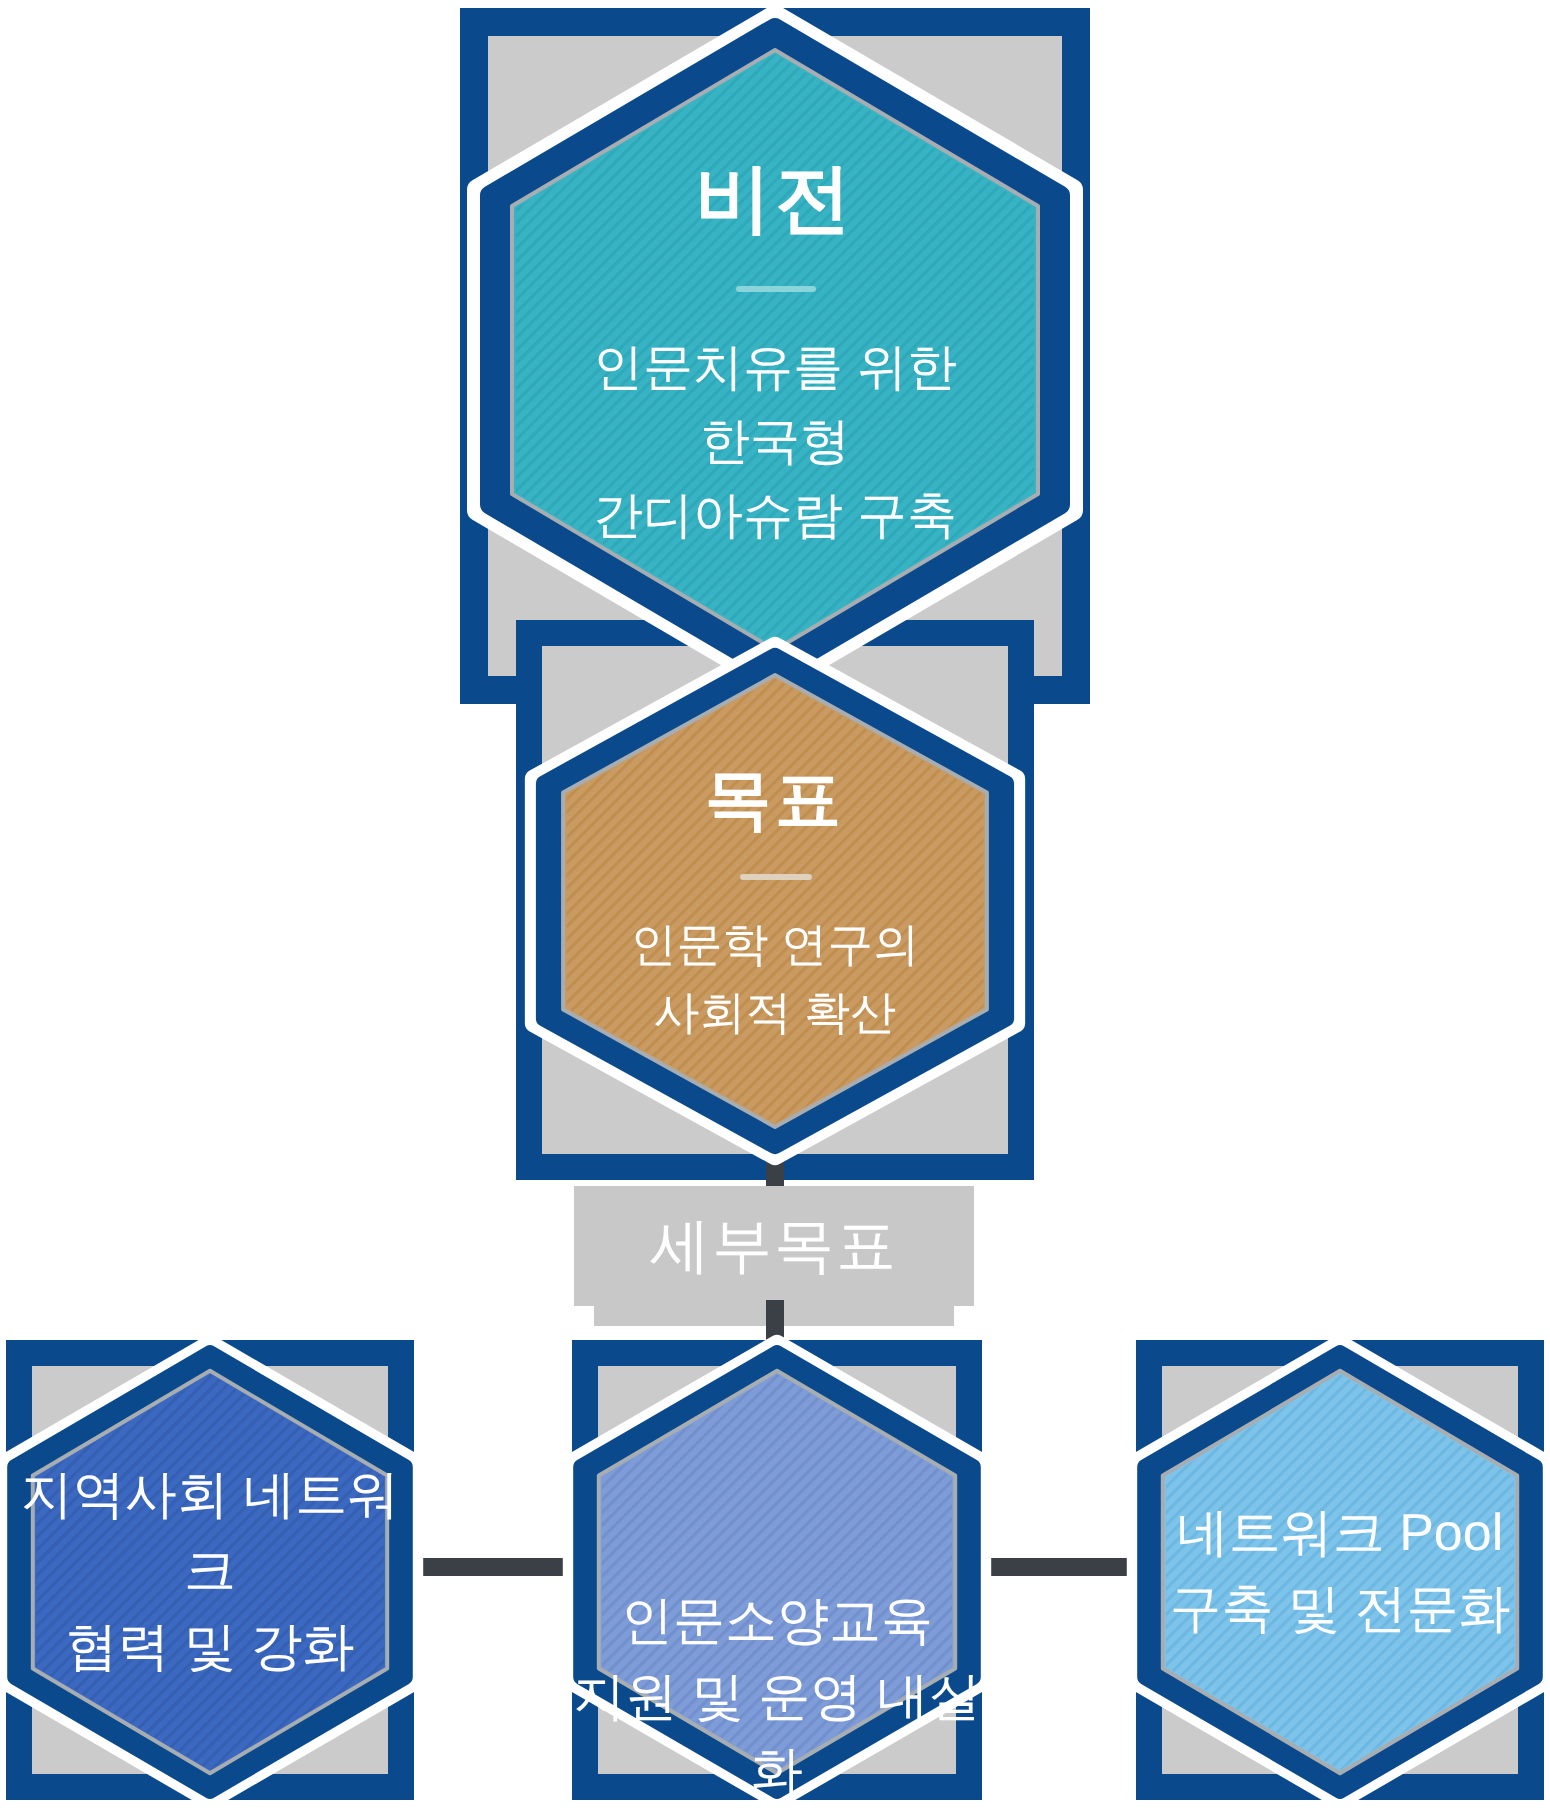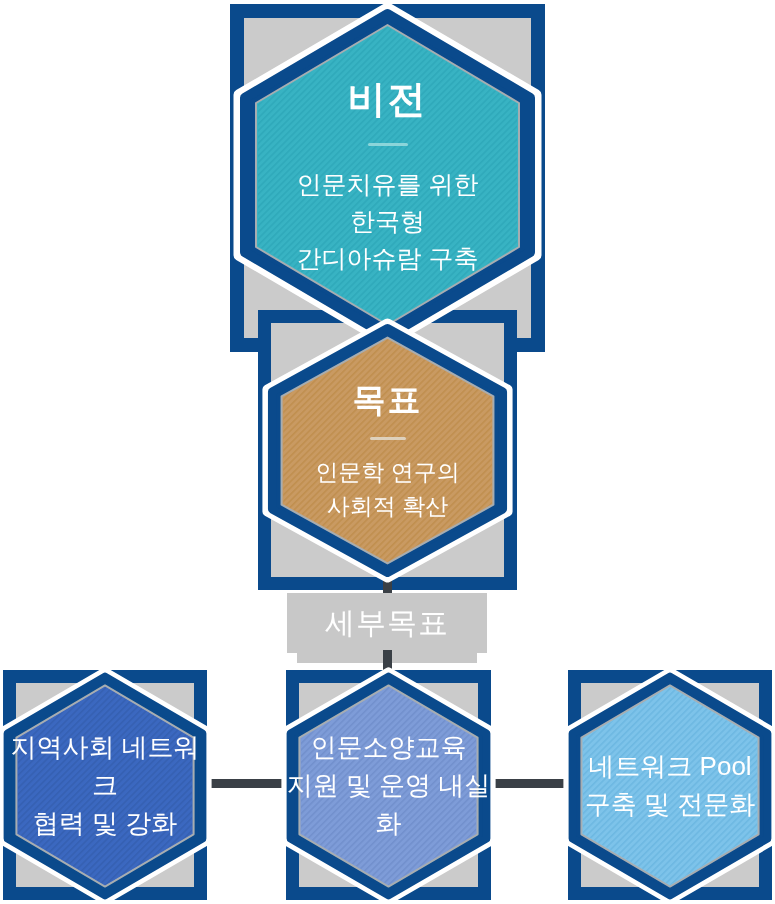--- a/index.html
+++ b/index.html
@@ -126,21 +126,21 @@
     <div class="hex-divider" style="background: rgb(222, 209, 189);"></div>
     <div class="hex-body">인문학 연구의
 사회적 확산</div>
   </div>
 
   <div class="hextext t-detail" style="left:-2px;top:667px;width:214px;height:238px;z-index:10;">
     <div class="hex-body">지역사회 네트워크
 협력 및 강화</div>
   </div>
 
-  <div class="hextext t-detail" style="left:281px;top:667px;width:215px;height:238px;z-index:10;">
+  <div class="hextext t-detail" style="left:281px;top:667px;width:215px;height:238px;z-index:10;justify-content:flex-end;">
     <div class="hex-body">인문소양교육
 지원 및 운영 내실화</div>
   </div>
 
   <div class="hextext t-detail" style="left:563px;top:667px;width:214px;height:238px;z-index:10;">
     <div class="hex-body">네트워크 Pool
 구축 및 전문화</div>
   </div>
 
 </div>

